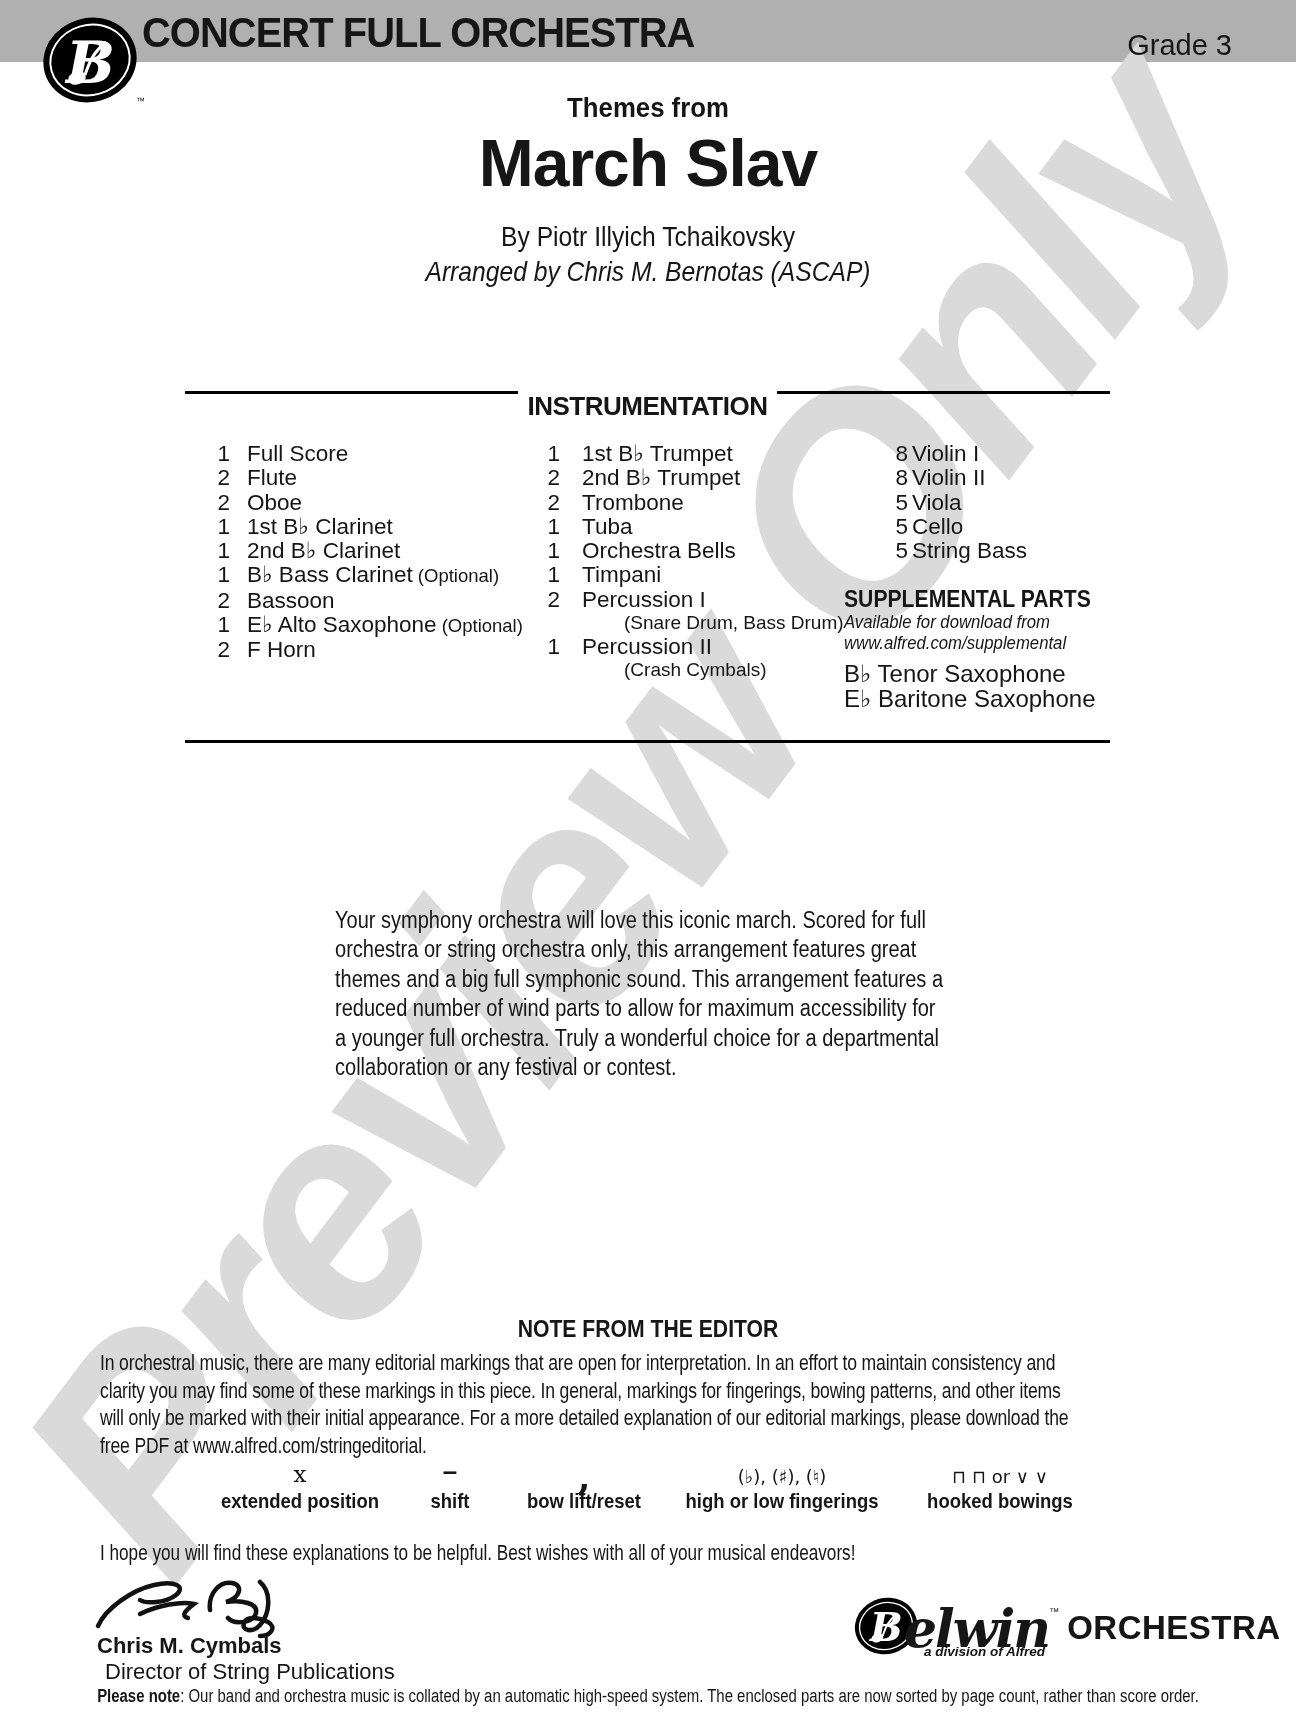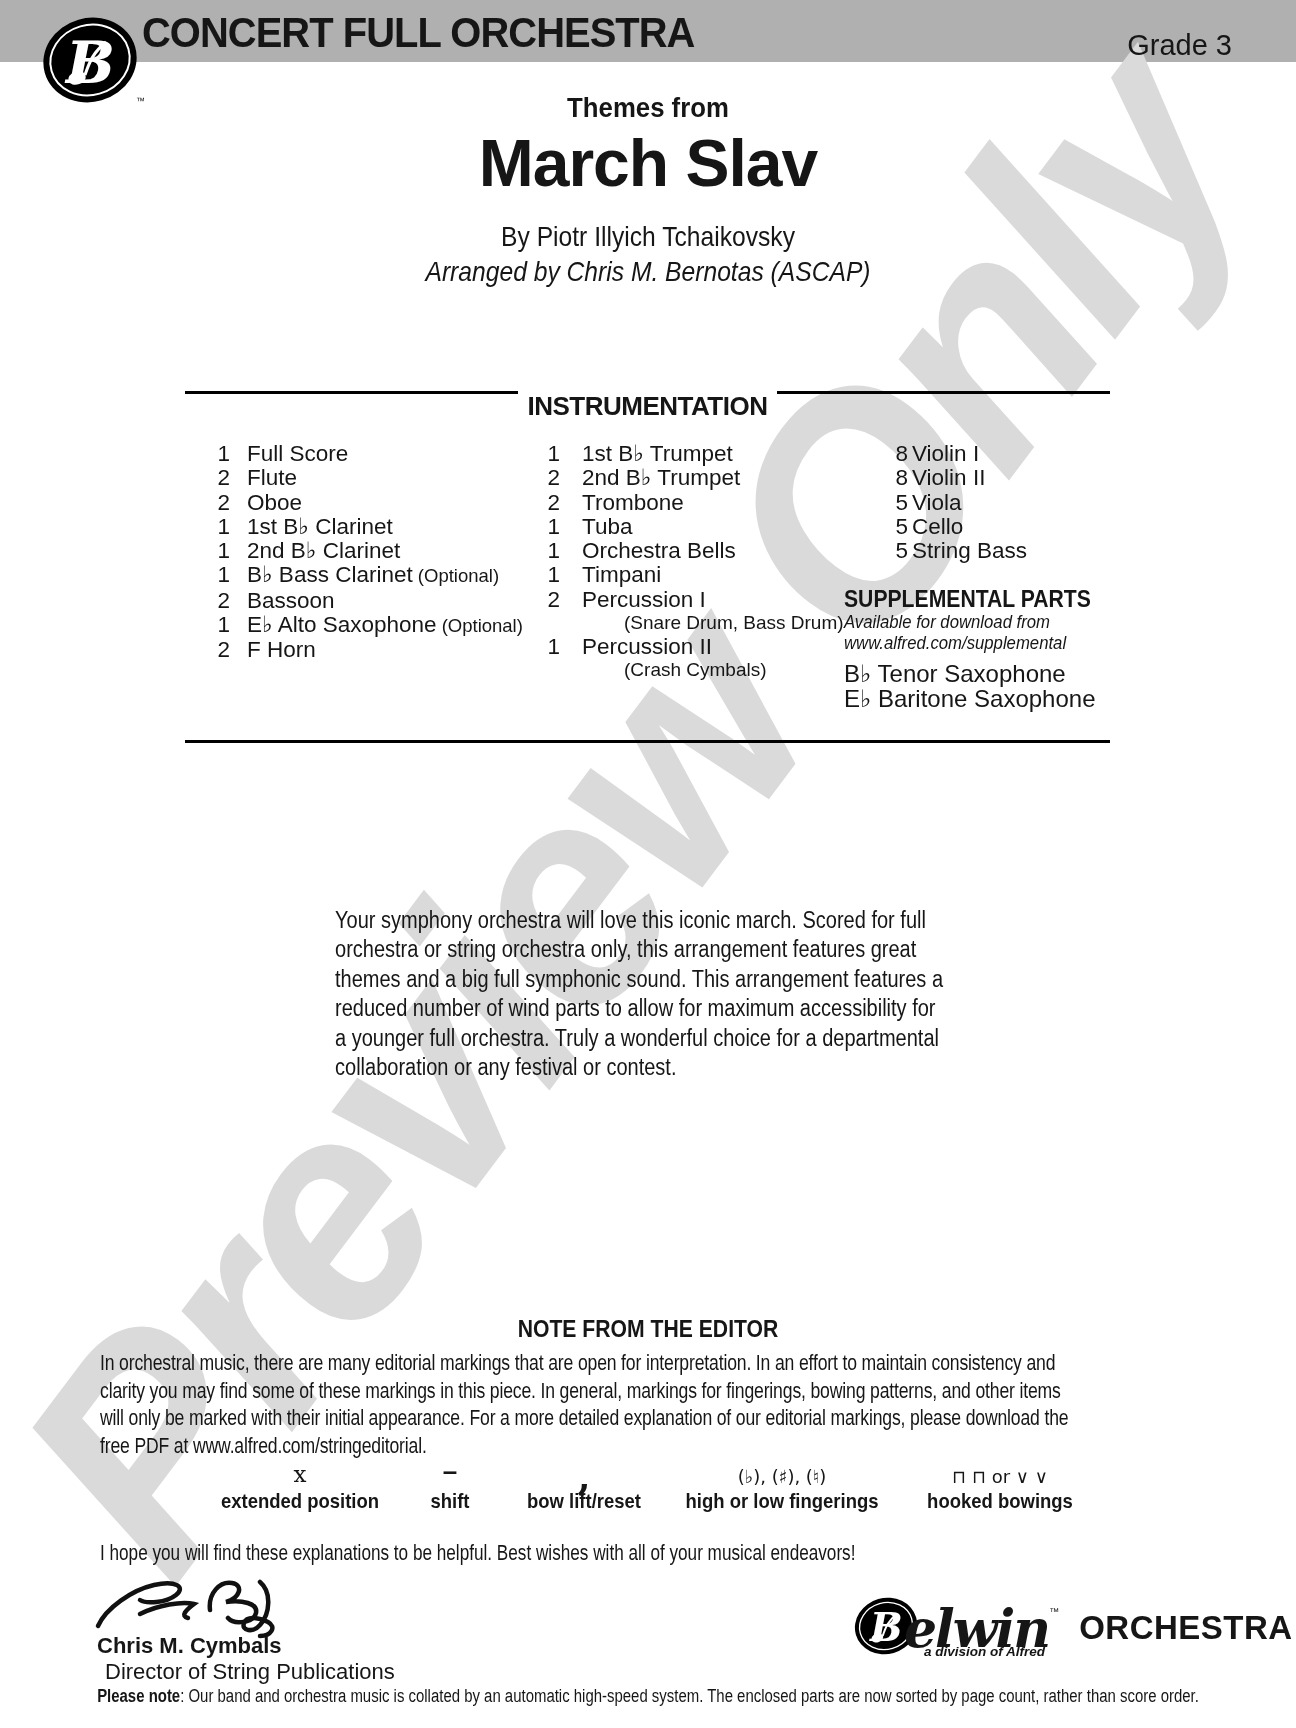--- a/index.html
+++ b/index.html
@@ -96,21 +96,21 @@
 
   
   .signature-svg { position:absolute; left:88px; top:1570px; z-index:2; }
   .sig-name { position:absolute; left:97px; top:1633px; font-size:22px; font-weight:bold; z-index:2; }
   .sig-title { position:absolute; left:105px; top:1659px; font-size:22px; z-index:2; }
 
   
   .publisher { position:absolute; left:852px; top:1596px; z-index:2; display:flex; align-items:center; height:64px; }
   .pub-belwin { font-family:"DejaVu Serif", serif; font-style:italic; font-weight:bold; font-size:52px; margin-left:-16px; letter-spacing:-2px; }
   .pub-tm { font-size:10px; align-self:flex-start; margin-top:10px; }
-  .pub-orchestra { font-size:33px; font-weight:bold; letter-spacing:0.5px; margin-left:20px; }
+  .pub-orchestra { font-size:33px; font-weight:bold; letter-spacing:0.5px; margin-left:8px; }
   .pub-division { position:absolute; left:72px; top:48px; font-size:13.5px; font-style:italic; font-weight:bold; white-space:nowrap; }
 
   
   .footer {
     position:absolute; top:1686px; left:648px; z-index:2; font-size:18px; white-space:nowrap;
     transform:translateX(-50%) scaleX(0.83);
   }
   .footer b { font-weight:bold; }
 </style>
 </head>

